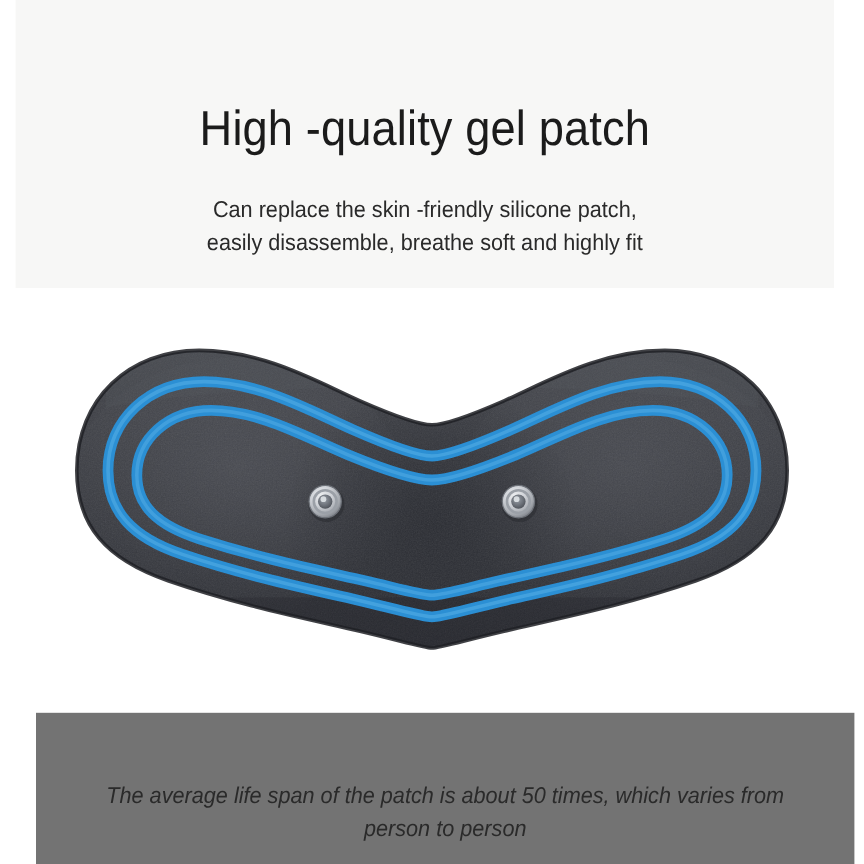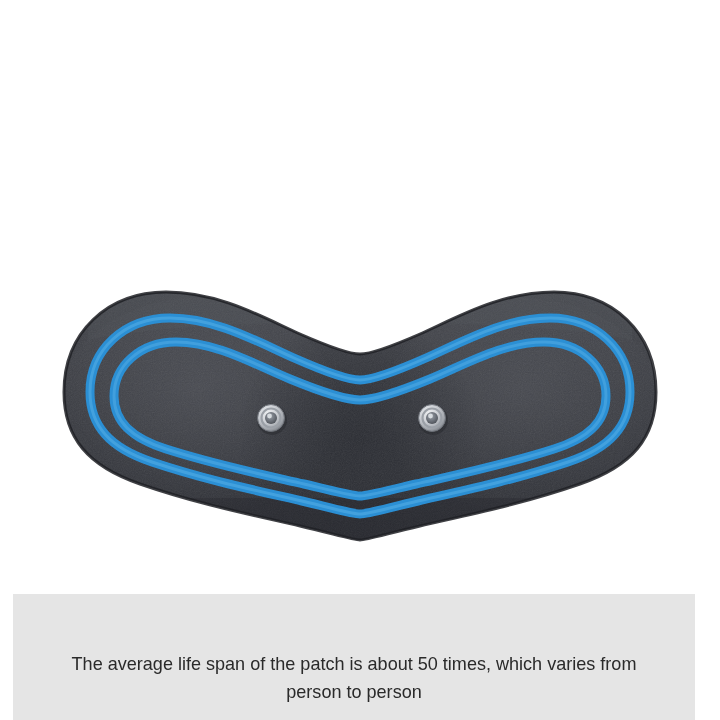--- a/index.html
+++ b/index.html
@@ -69,25 +69,26 @@
     left: 48px;
     top: 34px;
     width: 624px;
     height: 286px;
   }
   .product svg { display: block; width: 100%; height: 100%; }
 
   
   .band-bottom {
     position: absolute;
-    left: 13px;
+    left: 30px;
     top: 594px;
     width: 682px;
     height: 126px;
-    background: #e5e5e5;
+    background: #737373;
+    font-style: italic;
   }
   .caption {
     position: absolute;
     left: 0;
     top: 56px;
     width: 682px;
     text-align: center;
     font-size: 19px;
     line-height: 28px;
     font-weight: 400;
@@ -95,20 +96,30 @@
     transform: scaleX(0.95);
     transform-origin: center top;
   }
   .caption span { display: block; white-space: nowrap; }
 </style>
 </head>
 <body>
 
 <div class="page">
 
+  <div class="band-top">
+
+    <div class="title">High -quality gel patch</div>
+
+    <div class="subtitle">
+      <span>Can replace the skin -friendly silicone patch,</span>
+      <span>easily disassemble, breathe soft and highly fit</span>
+    </div>
+
+  </div>
 
   <div class="stage">
     <div class="product">
       <svg viewBox="0 0 624 286" xmlns="http://www.w3.org/2000/svg">
         <defs>
 
           <linearGradient id="bodyShade" x1="0" y1="0" x2="0" y2="1">
             <stop offset="0%" stop-color="#45474d"></stop>
             <stop offset="35%" stop-color="#3c3e44"></stop>
             <stop offset="70%" stop-color="#34363c"></stop>

